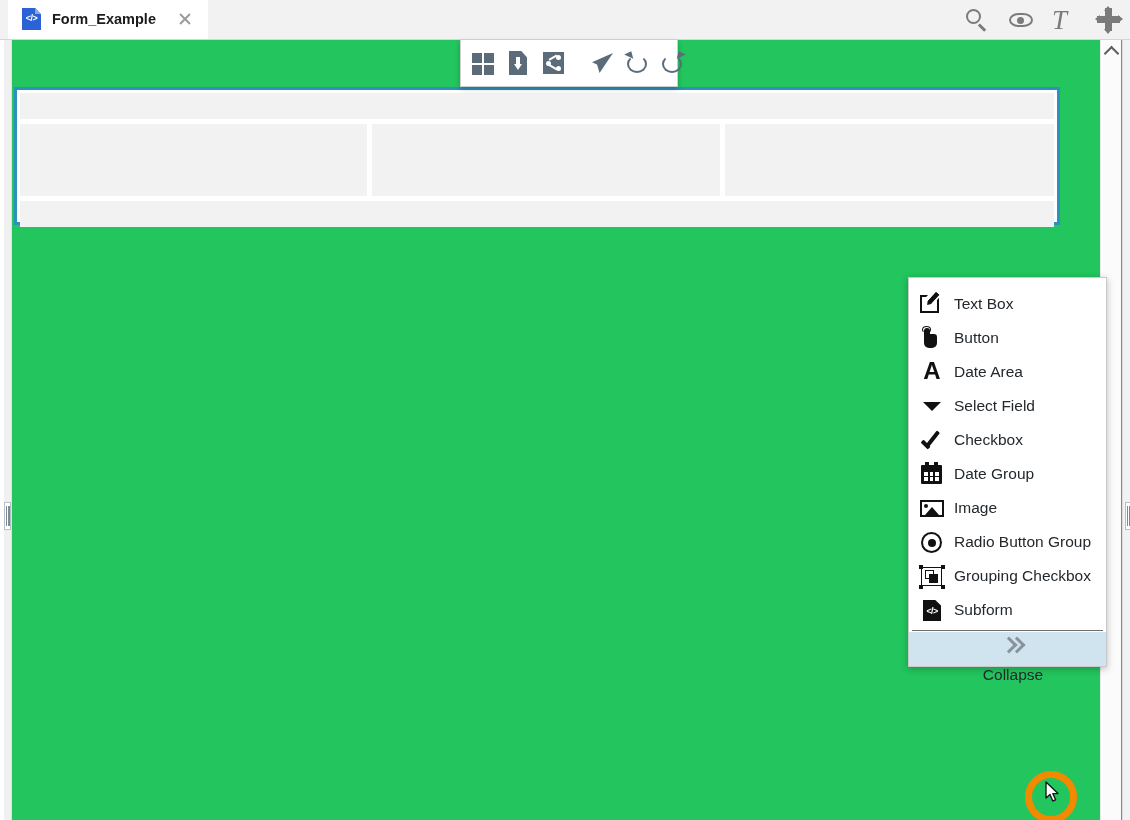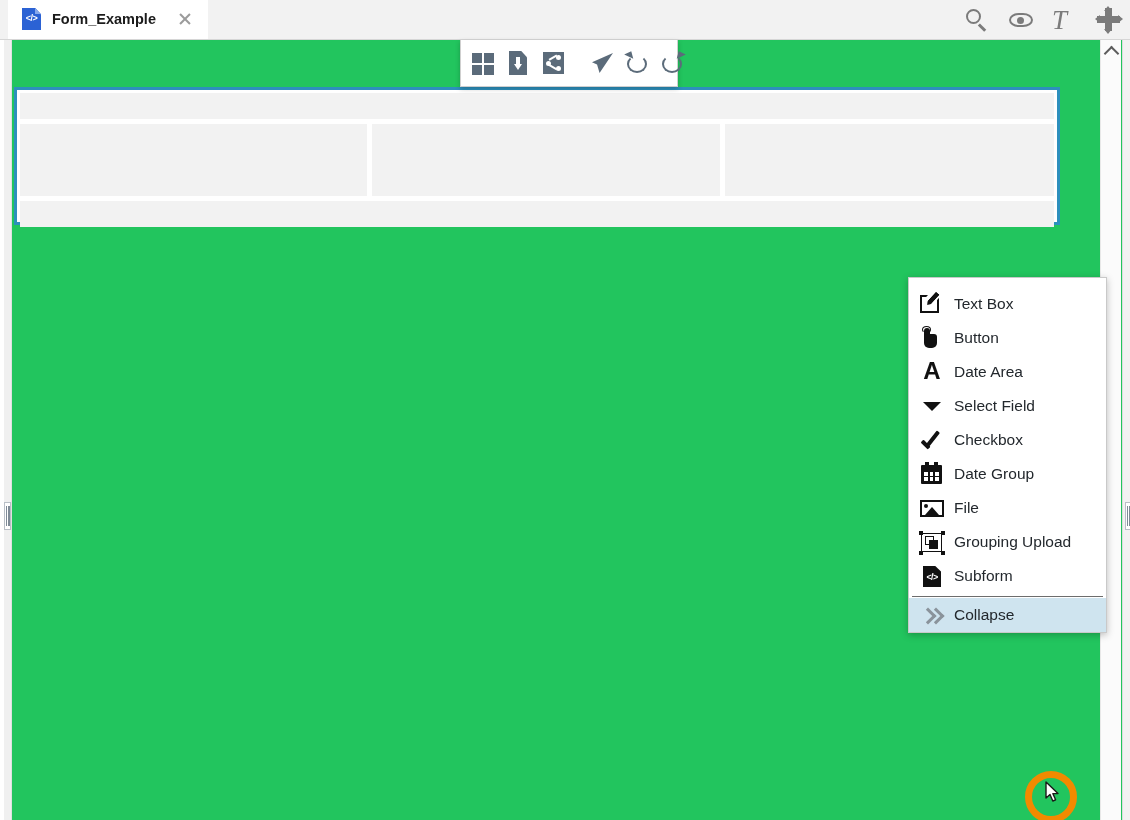--- a/index.html
+++ b/index.html
@@ -372,21 +372,21 @@
     z-index: 40;
   }
   .ctx-item {
     display: flex;
     align-items: center;
     height: 34px;
     padding-left: 11px;
     gap: 10px;
     cursor: pointer;
   }
-  .ctx-item.selected { background: #cfe4ef; }
+  .ctx-item.selected { background: #cfe4ef; flex-direction: column; }
   .ctx-label {
     font-size: 15.5px;
     color: #23282d;
     white-space: nowrap;
   }
   .ctx-ico {
     width: 24px; height: 24px;
     position: relative;
     flex: 0 0 auto;
   }
@@ -819,37 +819,44 @@
     </div>
 
     <div class="ctx-item">
       <span class="ctx-ico mi-image">
         <span class="fr"></span>
         <span class="inner">
             <span class="sun"></span>
             <span class="mt"></span>
           </span>
       </span>
-      <span class="ctx-label">File</span>
-    </div>
-
+      <span class="ctx-label">Image</span>
+    </div>
+
+    <div class="ctx-item">
+      <span class="ctx-ico mi-radio">
+        <span class="o"></span>
+          <span class="d"></span>
+      </span>
+      <span class="ctx-label">Radio Button Group</span>
+    </div>
 
 
 
     <div class="ctx-item">
       <span class="ctx-ico mi-group">
         <span class="outer"></span>
           <span class="sq3"></span>
           <span class="sq2"></span>
         <span class="hd h1"></span>
           <span class="hd h2"></span>
           <span class="hd h3"></span>
           <span class="hd h4"></span>
       </span>
-      <span class="ctx-label">Grouping Upload</span>
+      <span class="ctx-label">Grouping Checkbox</span>
     </div>
 
     <div class="ctx-item">
       <span class="ctx-ico mi-subform">
         <span class="pg"></span>
         <span class="cd">&lt;/&gt;</span>
       </span>
       <span class="ctx-label">Subform</span>
     </div>
 

